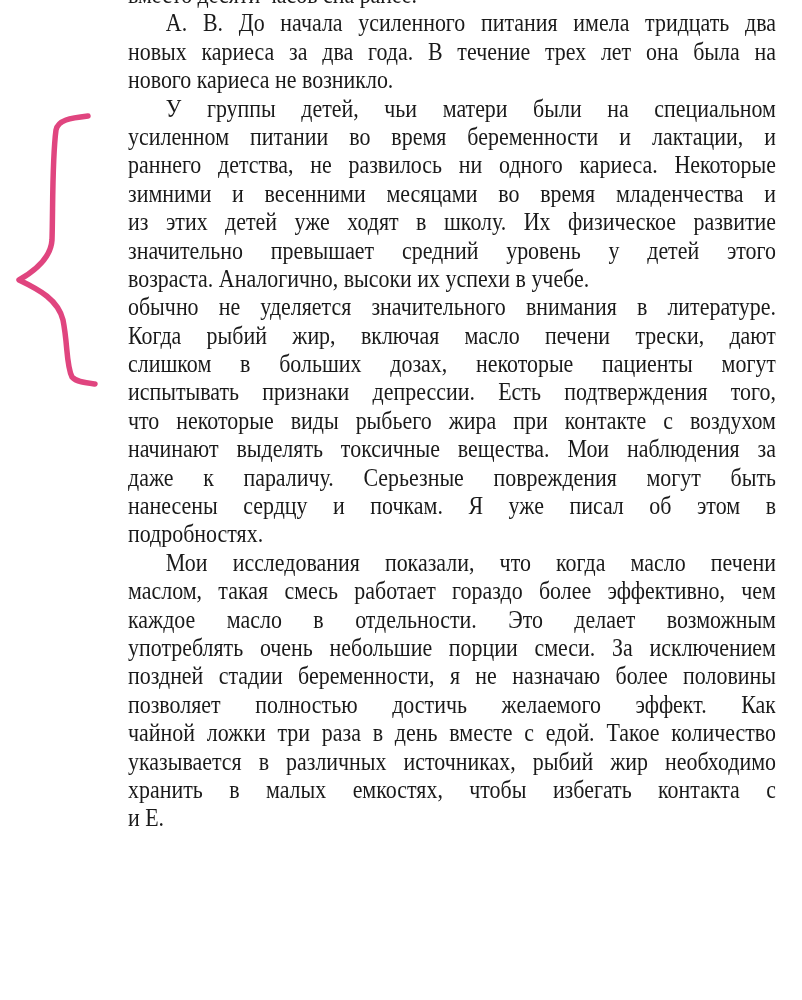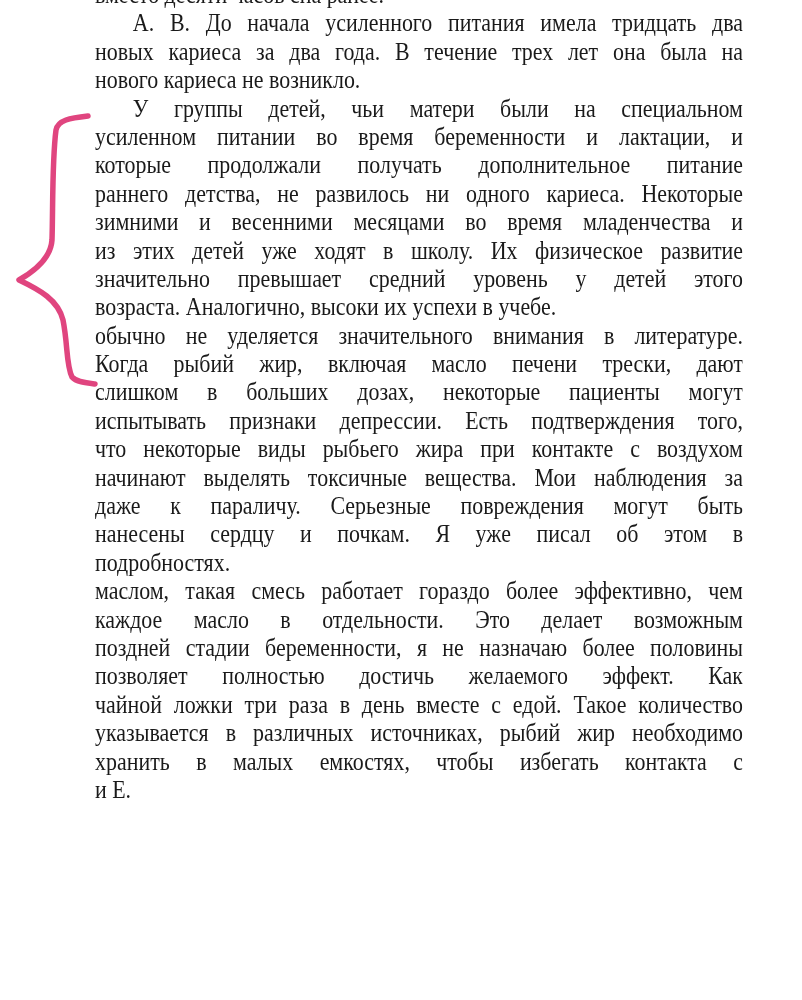--- a/index.html
+++ b/index.html
@@ -10,20 +10,21 @@
     top: -19px;
     width: 648px;
     font-family: "Liberation Serif", "DejaVu Serif", serif;
     color: #1a1a1a;
   }
   .line {
     height: 28.4px;
     line-height: 28.4px;
     white-space: nowrap;
     position: relative;
+    margin-left: 33px;
   }
   .line .txt {
     display: block;
     font-size: 25.5px;
     transform-origin: 0 50%;
     transform: scaleX(0.86);
     width: calc(648px / 0.86);
     text-align: justify;
     text-align-last: justify;
     white-space: normal;
@@ -63,23 +64,20 @@
   </div>
 
   <div class="paragraph">
     <div class="line indent">
         <span class="txt">У группы детей, чьи матери были на специальном</span>
       </div>
     <div class="line">
         <span class="txt">усиленном питании во время беременности и лактации, и</span>
       </div>
     <div class="line">
-        <span class="txt">которые продолжали получать дополнительное питание</span>
-      </div>
-    <div class="line">
         <span class="txt">раннего детства, не развилось ни одного кариеса. Некоторые</span>
       </div>
     <div class="line">
         <span class="txt">зимними и весенними месяцами во время младенчества и</span>
       </div>
     <div class="line">
         <span class="txt">из этих детей уже ходят в школу. Их физическое развитие</span>
       </div>
     <div class="line">
         <span class="txt">значительно превышает средний уровень у детей этого</span>
@@ -113,25 +111,31 @@
       </div>
     <div class="line">
         <span class="txt">нанесены сердцу и почкам. Я уже писал об этом в</span>
       </div>
     <div class="line last">
         <span class="txt">подробностях.</span>
       </div>
   </div>
 
   <div class="paragraph">
+    <div class="line indent">
+        <span class="txt">Мои исследования показали, что когда масло печени</span>
+      </div>
     <div class="line">
         <span class="txt">маслом, такая смесь работает гораздо более эффективно, чем</span>
       </div>
     <div class="line">
         <span class="txt">каждое масло в отдельности. Это делает возможным</span>
+      </div>
+    <div class="line">
+        <span class="txt">употреблять очень небольшие порции смеси. За исключением</span>
       </div>
     <div class="line">
         <span class="txt">поздней стадии беременности, я не назначаю более половины</span>
       </div>
     <div class="line">
         <span class="txt">позволяет полностью достичь желаемого эффект. Как</span>
       </div>
     <div class="line">
         <span class="txt">чайной ложки три раза в день вместе с едой. Такое количество</span>
       </div>

